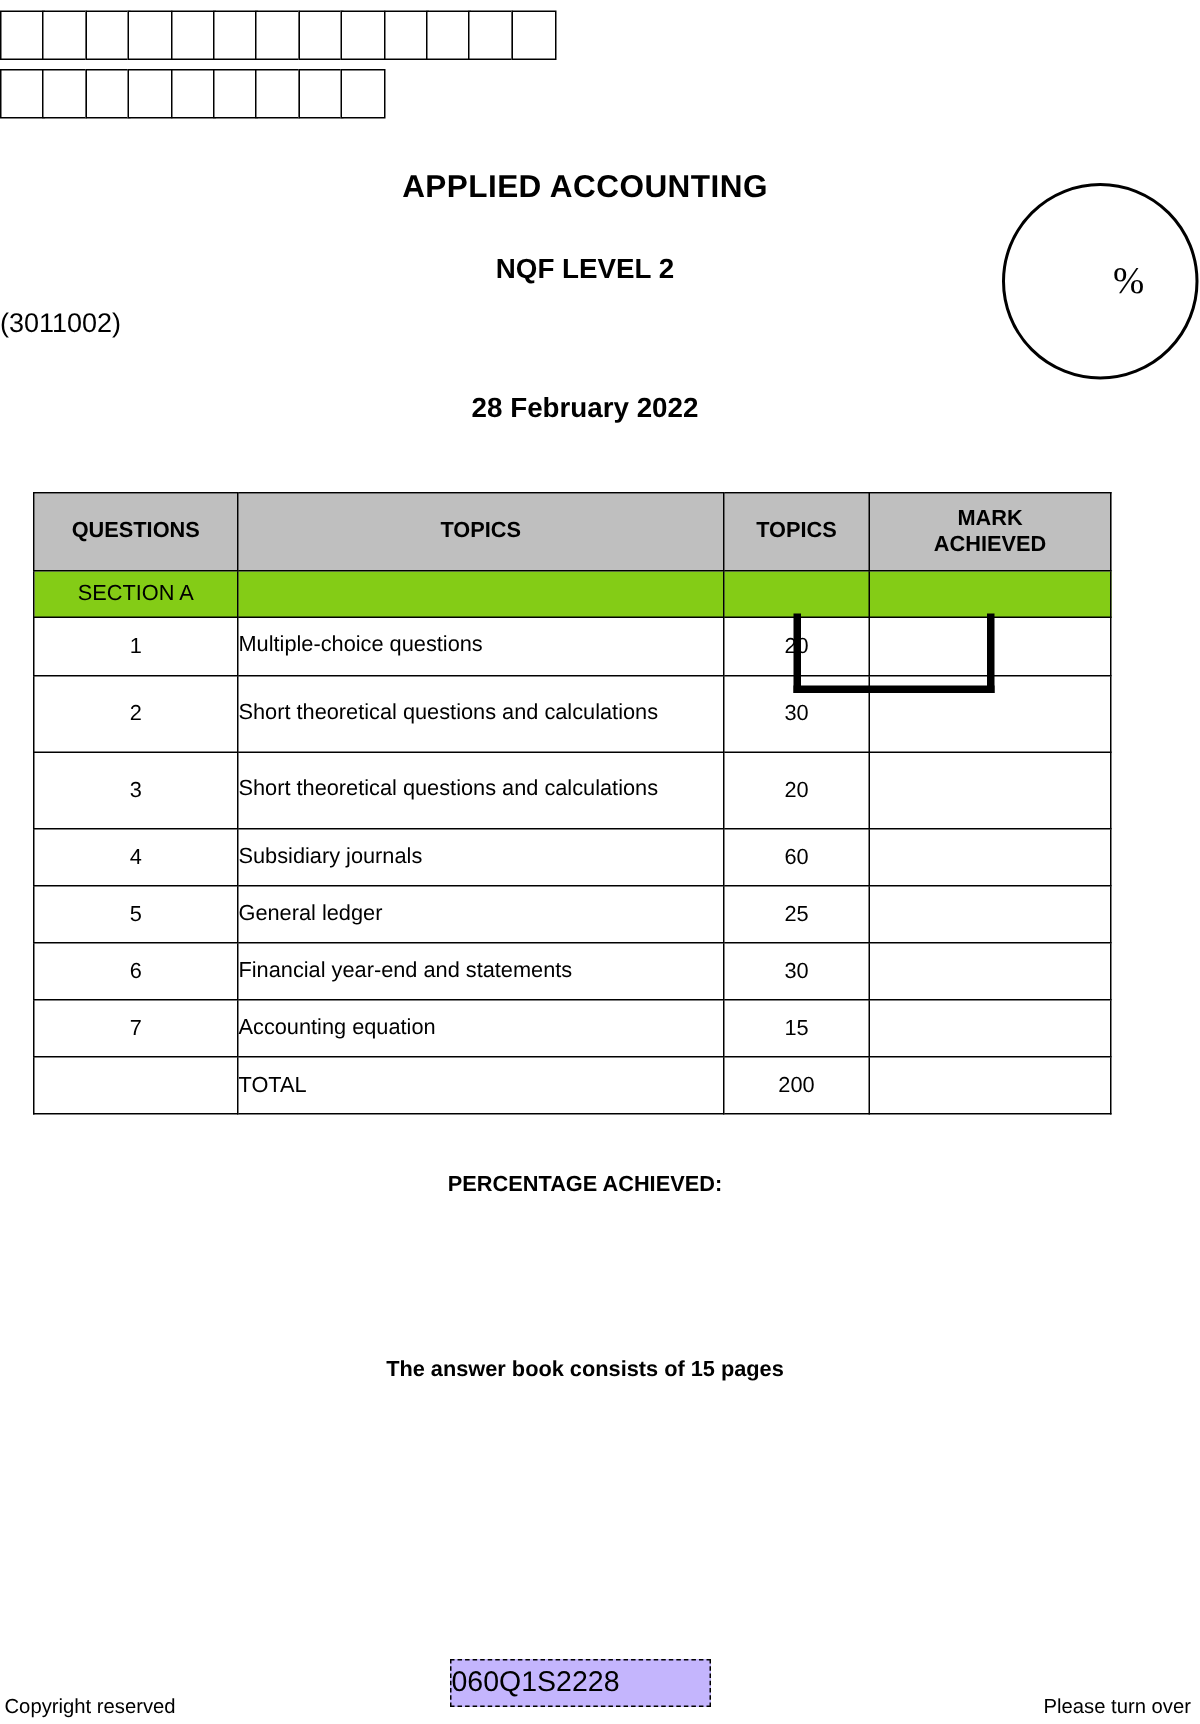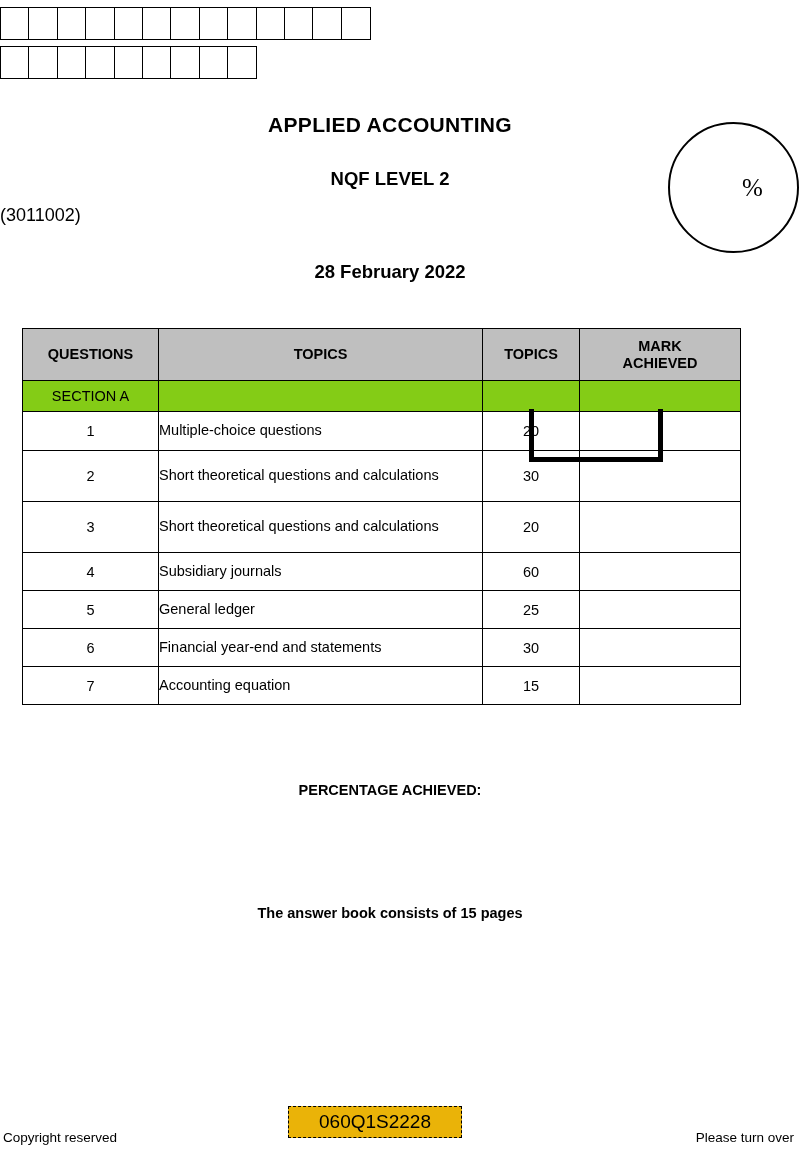--- a/index.html
+++ b/index.html
@@ -212,31 +212,31 @@
     top: 905px;
     width: 780px;
     text-align: center;
     font-size: 14.5px;
     font-weight: bold;
   }
 
   
   #paper-reference-box {
     position: absolute;
-    left: 288px;
+    left: 300px;
     top: 1106px;
     width: 174px;
     height: 32px;
     border: 1.6px dashed #000;
     box-sizing: border-box;
     display: flex;
     align-items: center;
-    justify-content: center;
+    justify-content: flex-start;
     font-size: 19px;
-    background: #eab308;
+    background: #c4b5fd;
   }
   #copyright-notice {
     position: absolute;
     left: 3px;
     top: 1130px;
     font-size: 13.5px;
   }
   #turn-over-notice {
     position: absolute;
     right: 6px;
@@ -348,20 +348,26 @@
         <td class="topic">Financial year-end and statements</td>
         <td class="marks-val">30</td>
         <td class="marks-val"></td>
       </tr>
       <tr class="row-b">
         <td class="q-num">7</td>
         <td class="topic">Accounting equation</td>
         <td class="marks-val">15</td>
         <td class="marks-val"></td>
       </tr>
+      <tr class="total-row">
+        <td></td>
+        <td class="total-label">TOTAL</td>
+        <td class="total-value">200</td>
+        <td class="total-value"></td>
+      </tr>
     </tbody>
 </table>
 
 <div id="selection-bracket"></div>
 
 <div id="percentage-achieved">PERCENTAGE ACHIEVED:</div>
 <div id="answer-book-note">The answer book consists of 15 pages</div>
 
 <div id="paper-reference-box">
   <span>060Q1S2228</span>

